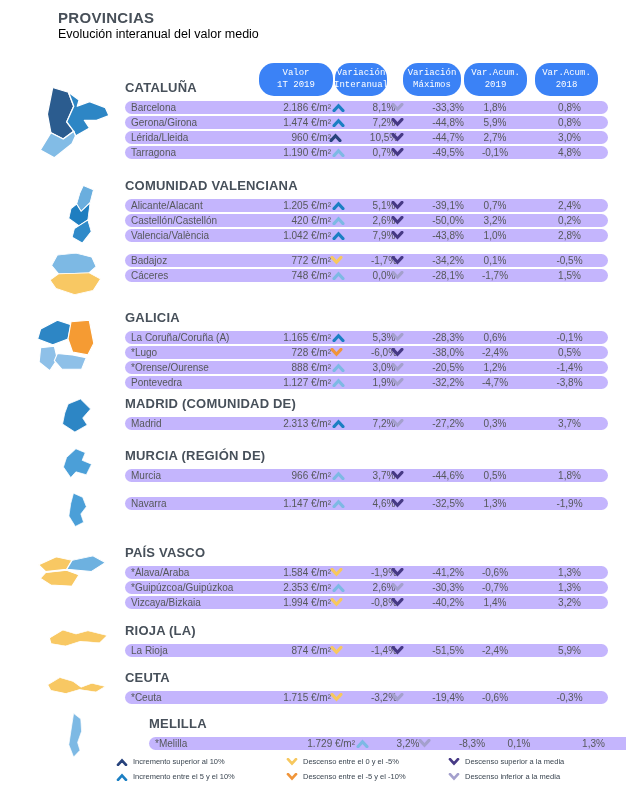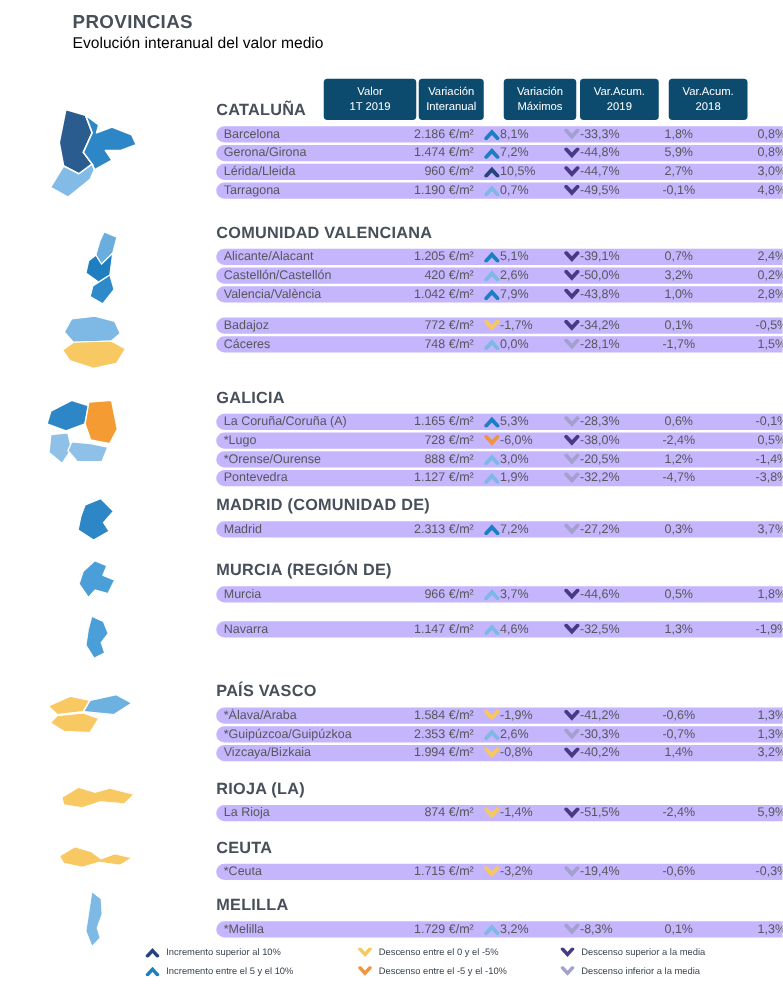--- a/index.html
+++ b/index.html
@@ -15,44 +15,45 @@
   }
   .page-subtitle {
     position:absolute; left:58px; top:27px;
     font-size:12.5px; color:#000000;
   }
   .col-headers {
     position:absolute; left:125px; top:63px; width:483px; height:33px;
     display:grid; grid-template-columns:138px 68px 8px 52px 12px 56px 72px 77px;
   }
   .col-box {
-    background:#0c4a6e; color:#fff; border-radius:3px;
+    background:#3b82f6; color:#fff; border-radius:15px;
     font-size:9px; line-height:1.25; height:33px;
     display:flex; flex-direction:column; align-items:center; justify-content:center;
     text-align:center;
+    font-family:Liberation Mono, monospace;
   }
   .cb1 { grid-column:2; margin-left:-4px; margin-right:-2px; }
   .cb2 { grid-column:4; margin-left:-4px; margin-right:4px; }
   .cb3 { grid-column:6; margin-right:-2px; }
   .cb4 { grid-column:7; margin:0 4px 0 5px; }
   .cb5 { grid-column:8; margin-left:4px; margin-right:10px; }
-  .section { position:absolute; left:0; width:512px;padding-left:48px; }
+  .section { position:absolute; left:0; width:512px; }
   .section-title {
     margin-left:125px; font-size:13px; font-weight:bold;
     color:#47505a; letter-spacing:.2px; height:17px;
   }
   .rows { margin-left:125px; margin-top:4px; width:483px; display:flex; flex-direction:column; gap:2px; }
   .row {
     height:13px; background:#c4b5fd; border-radius:7px;
     display:grid; grid-template-columns:138px 68px 8px 52px 12px 56px 72px 77px;
     align-items:center; font-size:10px; color:#56585b; white-space:nowrap;
   }
   .cell-name  { padding-left:6px; overflow:hidden; }
   .cell-value { text-align:right; }
-  .cell-vi, .cell-vm { display:flex; align-items:center; justify-content:flex-start; }
+  .cell-vi, .cell-vm { display:flex; align-items:center; justify-content:center;gap:28px; }
   .cell-vi { padding-right:3px; }
   .cell-vm { padding-right:7px; }
   .cell-vi svg, .cell-vm svg { width:13px; height:9px; flex:0 0 auto; }
   .cell-a19, .cell-a18 { text-align:center; }
   .map { position:absolute; }
   .map svg { width:100%; height:100%; display:block; }
   .legend {
     position:absolute; left:116px; top:757px; width:500px;
     display:flex; gap:20px; font-size:7.5px; color:#3a4550;
   }
@@ -552,21 +553,21 @@
             <svg viewBox="0 0 14 10">
               <path d="M2 1.5 L7 7 L12 1.5" fill="none" stroke="#a4a0cd" stroke-width="3.4" stroke-linecap="round"></path>
             </svg>
             <span>-19,4%</span>
           </div>
           <div class="cell-a19">-0,6%</div>
           <div class="cell-a18">-0,3%</div>
         </div>
       </div>
     </div>
-    <div class="section" style="top: 716px;">
+    <div class="section" style="top: 716px; margin-left: 24px;">
       <div class="section-title">MELILLA</div>
       <div class="rows">
         <div class="row">
           <div class="cell-name">*Melilla</div>
           <div class="cell-value">1.729 €/m²</div>
           <div></div>
           <div class="cell-vi">
             <svg viewBox="0 0 14 10">
               <path d="M2 8.5 L7 3 L12 8.5" fill="none" stroke="#7db9e4" stroke-width="3.4" stroke-linecap="round"></path>
             </svg>

